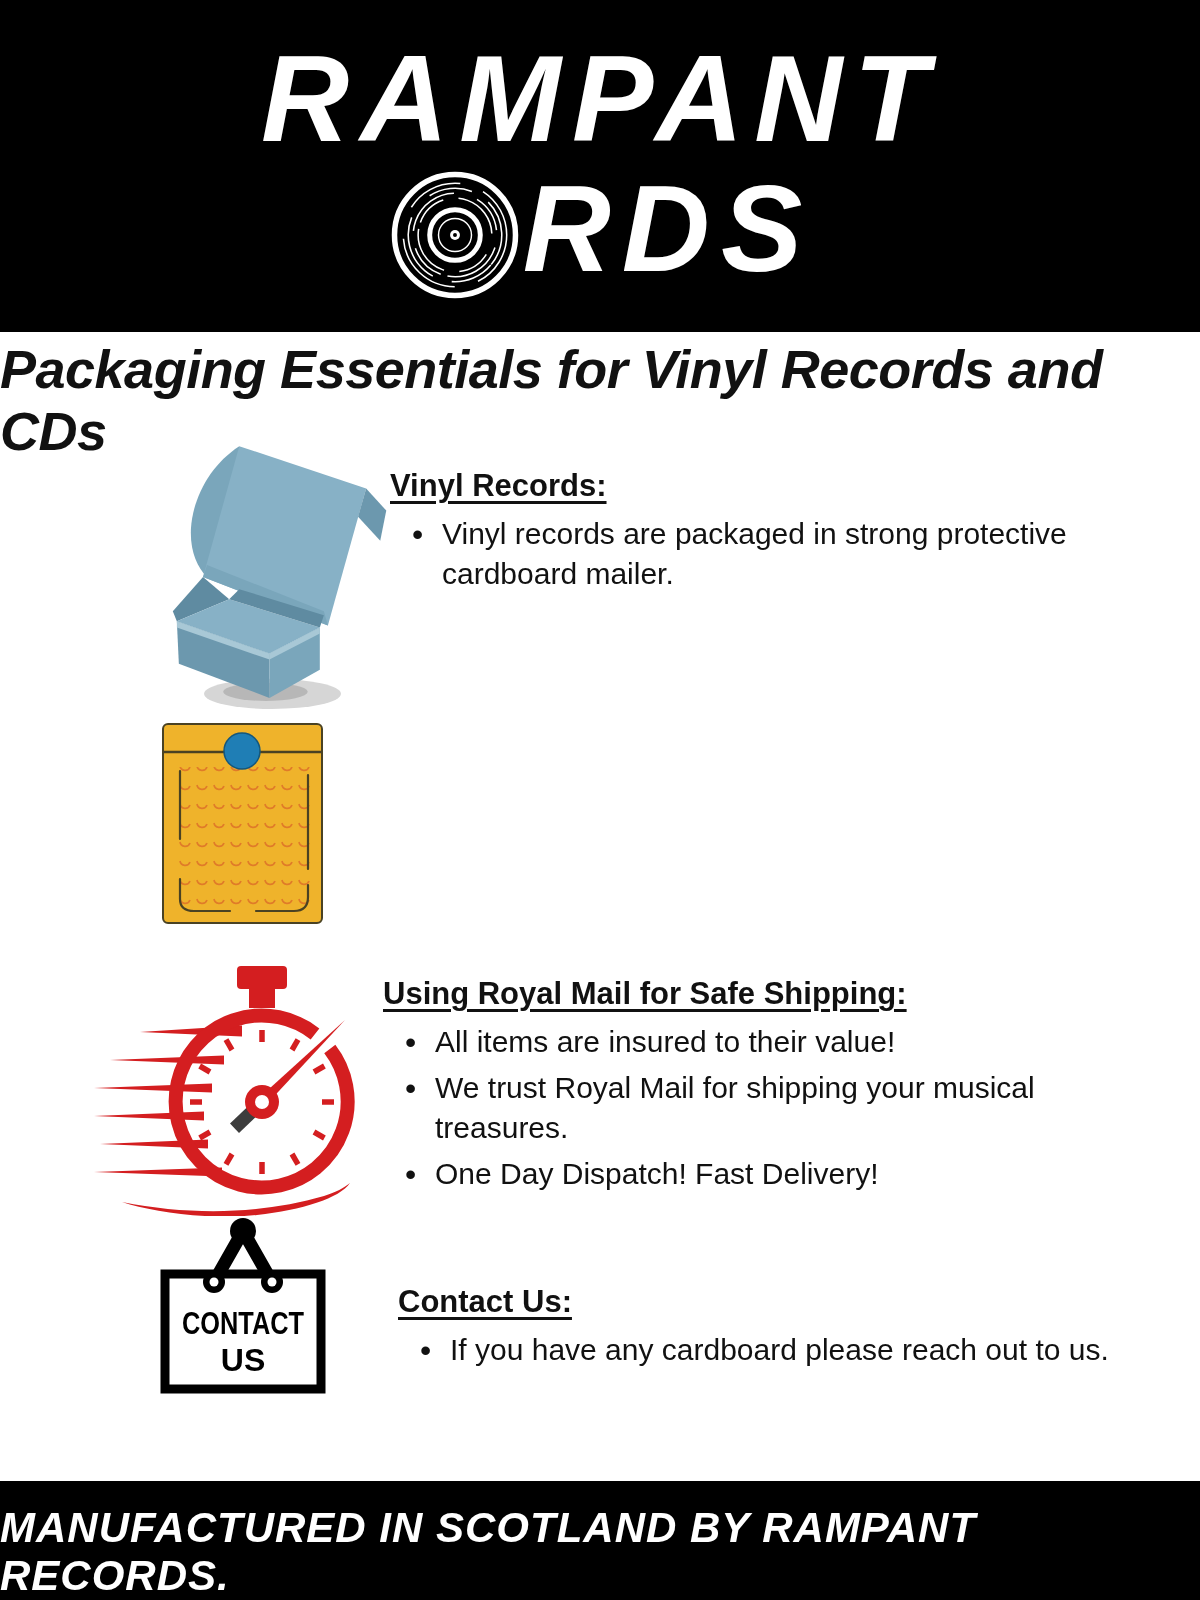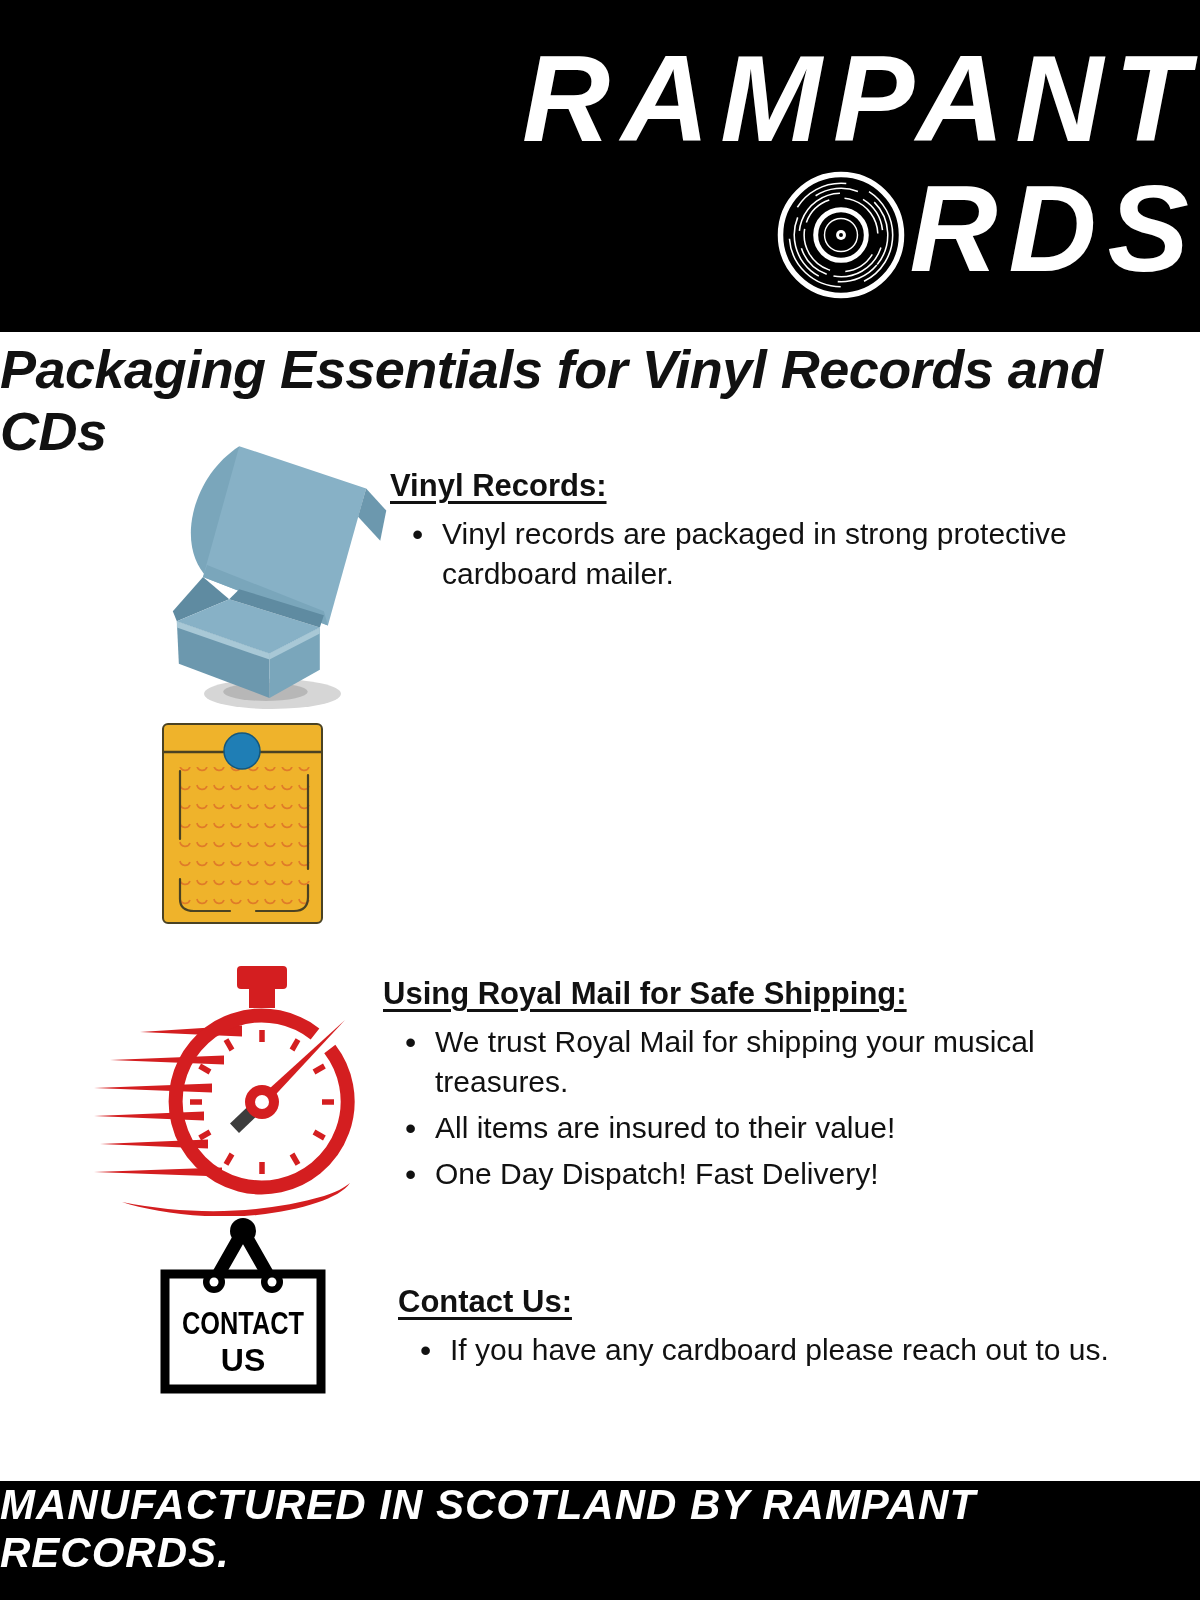--- a/index.html
+++ b/index.html
@@ -8,21 +8,21 @@
     --envelope_yellow:#efb32b; --envelope_outline:#4a4223; --bubble_orange:#e07b28; --clasp_blue:#1f7eb5;
     --box_blue:#87b1c6; --box_blue_mid:#7aa6bb; --box_blue_dark:#6c98ae; --box_blue_deep:#5f8ba1; --box_blue_edge:#a8c8d6;
   }
   *{box-sizing:border-box; margin:0; padding:0;}
   html,body{background:#e8e8e8;}
   .canvas{position:relative; width:1200px; height:1600px; margin:0 auto; background:var(--white);
           font-family:"Liberation Sans",sans-serif; color:var(--ink); overflow:hidden;}
 
   
   .topbar{position:absolute; top:0; left:0; width:1200px; height:332px; background:var(--banner_bg);
-          color:var(--white); display:flex; flex-direction:column; align-items:flex-end; justify-content:center;}
+          color:var(--white); display:flex; flex-direction:column; align-items:center; justify-content:center;}
   .logo-line1{font-style:italic; font-weight:bold; font-size:122px; line-height:1.02; letter-spacing:11px;}
   .logo-line2{display:flex; align-items:center; font-style:italic; font-weight:bold; font-size:122px;
               line-height:1.0; letter-spacing:11px; margin-top:2px;}
   .vinyl-wrap{width:132px; height:132px; margin:0 2px; transform:translateY(6px);}
 
   
   .headline{position:absolute; top:338px; left:0; width:1200px; text-align:left;
             font-style:italic; font-weight:bold; font-size:54px; line-height:1.15; letter-spacing:-0.5px;}
 
   
@@ -40,21 +40,21 @@
   .tb3{left:383px; top:975px;}
   .tb4{left:398px; top:1283px;}
   .tblock h2{font-size:31px; font-weight:bold; line-height:1.25; margin:0 0 8px;
              text-decoration:underline; text-decoration-thickness:3px; text-underline-offset:5px;}
   .tblock ul{list-style:none; margin:0; padding:0;}
   .tblock li{position:relative; font-size:30px; line-height:1.34; padding-left:52px; margin-bottom:6px;}
   .tblock li::before{content:"\2022"; position:absolute; left:22px; top:-1px; font-size:32px;}
 
   
   .footer{position:absolute; top:1481px; left:0; width:1200px; height:119px; background:var(--banner_bg);
-          display:flex; align-items:flex-start; justify-content:center;}
+          display:flex; align-items:flex-end; justify-content:center;}
   .footer-text{color:var(--white); font-style:italic; font-weight:bold; font-size:42px; letter-spacing:1px;}
 
   
   .red-f{fill:var(--stopwatch_red);} .red-s{stroke:var(--stopwatch_red); fill:none;}
   .gray-f{fill:var(--needle_tail_gray);}
   .env-f{fill:var(--envelope_yellow);} .env-s{stroke:var(--envelope_outline); fill:none;}
   .bub-s{stroke:var(--bubble_orange); fill:none;}
   .clasp-f{fill:var(--clasp_blue); stroke:#14577c; stroke-width:1.5;}
   .wht-s{stroke:#ffffff; fill:none;} .wht-f{fill:#ffffff;} .blk-f{fill:#000000;}
   .sign-text{font-family:"Liberation Sans",sans-serif; font-weight:bold; fill:#000;}
@@ -171,22 +171,22 @@
 
       <path d="M166.5,136.4 L253,58 L173.5,143.6 Z" class="red-f"></path>
 
       <circle cx="170" cy="140" r="17" class="red-f"></circle>
       <circle cx="170" cy="140" r="7" class="wht-f"></circle>
     </svg>
   </div>
   <section class="tblock tb3">
     <h2>Using Royal Mail for Safe Shipping:</h2>
     <ul>
+      <li>All items are insured to their value!</li>
       <li>We trust Royal Mail for shipping your musical treasures.</li>
-      <li>All items are insured to their value!</li>
       <li>One Day Dispatch! Fast Delivery!</li>
     </ul>
   </section>
 
   <div class="icon contact-icon">
     <svg viewBox="0 0 186 182">
       <circle cx="93" cy="15" r="13" class="blk-f"></circle>
       <line x1="93" y1="15" x2="64" y2="66" stroke="#000" stroke-width="13" stroke-linecap="round"></line>
       <line x1="93" y1="15" x2="122" y2="66" stroke="#000" stroke-width="13" stroke-linecap="round"></line>
       <rect x="15" y="58" width="156" height="115" fill="#fff" stroke="#000" stroke-width="9"></rect>

